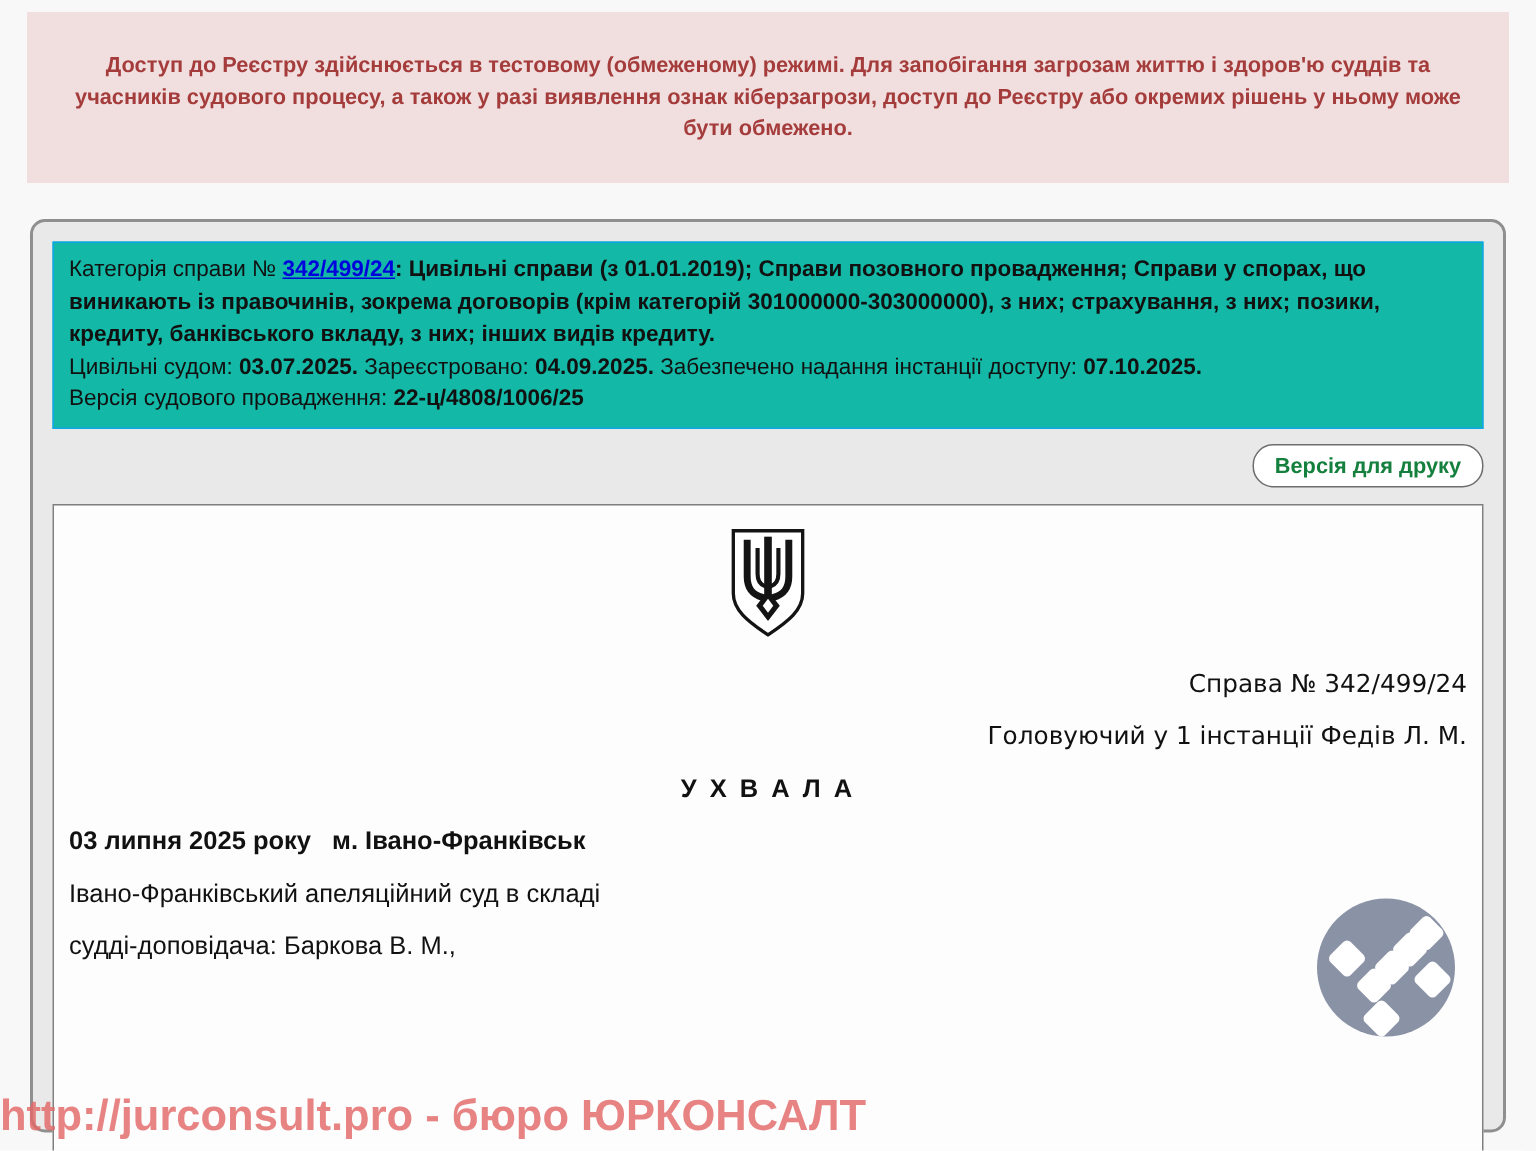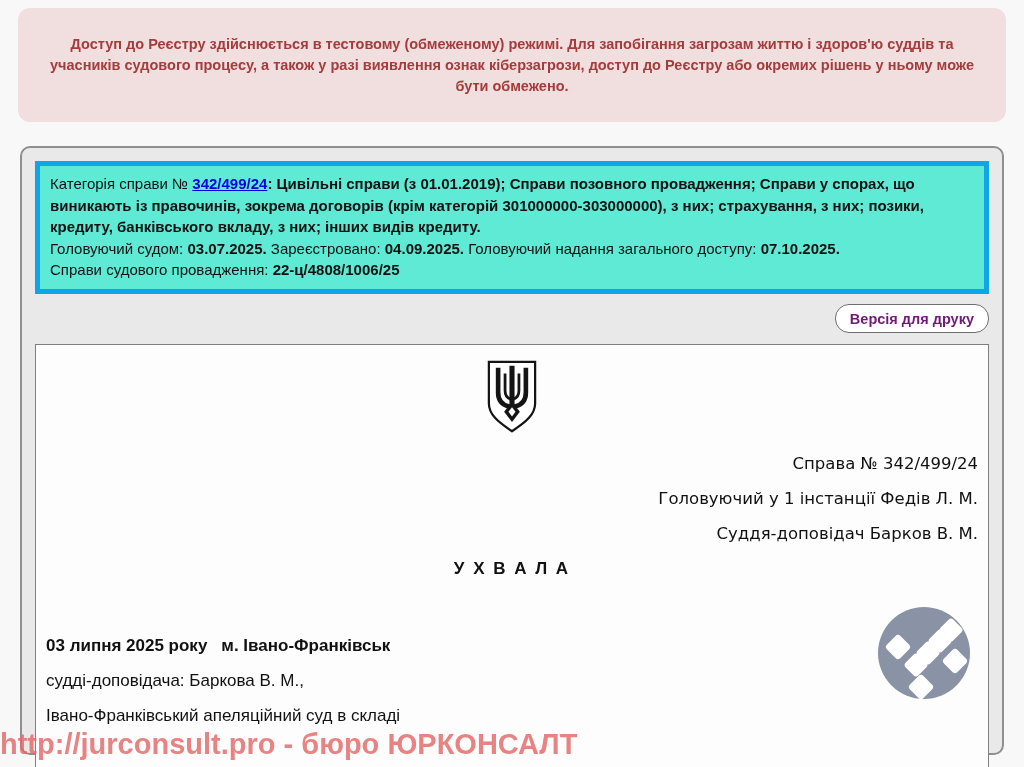--- a/index.html
+++ b/index.html
@@ -10,43 +10,43 @@
     font-family:"Liberation Sans", sans-serif;
     color:#111;
     overflow:hidden;
   }
 
   
   .banner {
     position:absolute; left:18px; top:8px;
     width:988px; height:114px;
     background:#f1dede;
-    border-radius:12px;
+    border-radius:0;
     color:#a53c3c;
     font-weight:bold;
     font-size:14.5px; line-height:21px;
     text-align:center;
     display:flex; align-items:center; justify-content:center;
     padding:10px 26px;
   }
 
   
   .main-container {
     position:absolute; left:20px; top:146px;
     width:984px; height:609px;
     background:#e9e9e9;
     border:2px solid #8f8f8f;
     border-radius:10px;
     padding:13px 13px 8px;
   }
 
   
   .case-box {
-    background:#5eead4;
-    border:5px solid #0ea5e9;
+    background:#14b8a6;
+    border:1px solid #0ea5e9;
     padding:7px 10px 8px;
     font-size:15px; line-height:21.5px;
   }
   .case-box p { margin:0; }
   .bold { font-weight:bold; }
   a.case-link { color:#0000dd; font-weight:bold; text-decoration:underline; cursor:pointer; }
 
   
   .toolbar {
     height:50px;
@@ -54,21 +54,21 @@
   }
   .print-btn {
     font-family:"Liberation Sans", sans-serif;
     background:#ffffff;
     border:1.5px solid #6e6e6e;
     border-radius:14px;
     height:29px;
     padding:0 14px;
     font-weight:bold;
     font-size:14.5px;
-    color:#701a75;
+    color:#15803d;
     cursor:pointer;
   }
 
   
   .doc-box {
     position:relative;
     background:#fdfdfd;
     border:1px solid #7f7f7f;
     height:488px;
     padding:15px 10px 0;
@@ -84,21 +84,21 @@
     font-family:"Liberation Sans", sans-serif;
     font-weight:bold;
     font-size:17px;
     letter-spacing:2px;
   }
   .ruling-date-line {
     font-family:"Liberation Sans", sans-serif;
     font-weight:bold;
     font-size:17px;
   }
-  .ruling-place { display:inline-block; margin-left:14px;margin-top:42px; }
+  .ruling-place { display:inline-block; margin-left:14px; }
   .doc-body-line { font-family:"Liberation Sans", sans-serif; font-size:17px; }
 
   .broken-img {
     position:absolute;
     left:838px; top:258px;
     width:100px; height:100px;
   }
 
   
   .watermark {
@@ -115,22 +115,22 @@
 <body>
 
 <div class="banner">
   <span>Доступ до Реєстру здійснюється в тестовому (обмеженому) режимі. Для запобігання загрозам життю і здоров'ю суддів та учасників судового процесу, а також у разі виявлення ознак кіберзагрози, доступ до Реєстру або окремих рішень у ньому може бути обмежено.</span>
 </div>
 
 <div class="main-container">
 
   <div class="case-box">
     <p><span>Категорія справи № </span><a class="case-link">342/499/24</a><span class="bold">: Цивільні справи (з 01.01.2019); Справи позовного провадження; Справи у спорах, що виникають із правочинів, зокрема договорів (крім категорій 301000000-303000000), з них; страхування, з них; позики, кредиту, банківського вкладу, з них; інших видів кредиту.</span></p>
-    <p><span>Головуючий судом: </span><span class="bold">03.07.2025.</span><span> Зареєстровано: </span><span class="bold">04.09.2025.</span><span> Головуючий надання загального доступу: </span><span class="bold">07.10.2025.</span></p>
-    <p><span>Справи судового провадження: </span><span class="bold">22-ц/4808/1006/25</span></p>
+    <p><span>Цивільні судом: </span><span class="bold">03.07.2025.</span><span> Зареєстровано: </span><span class="bold">04.09.2025.</span><span> Забезпечено надання інстанції доступу: </span><span class="bold">07.10.2025.</span></p>
+    <p><span>Версія судового провадження: </span><span class="bold">22-ц/4808/1006/25</span></p>
   </div>
 
   <div class="toolbar">
     <button class="print-btn">Версія для друку</button>
   </div>
 
   <div class="doc-box">
 
     <svg class="emblem" viewBox="0 0 60 80" xmlns="http://www.w3.org/2000/svg">
       <path d="M5 2 H55 V47 C55 59 45 67 30 77 C15 67 5 59 5 47 Z" fill="#ffffff" stroke="#141414" stroke-width="2.4"></path>
@@ -140,28 +140,27 @@
         <path d="M22.5 16 V33 C22.5 38 25 41 28 42" stroke-width="3"></path>
         <path d="M37.5 16 V33 C37.5 38 35 41 32 42" stroke-width="3"></path>
         <path d="M30 9 V58" stroke-width="5.5"></path>
       </g>
       <path d="M30 45 L38.5 56 L30 67 L21.5 56 Z" fill="#141414"></path>
       <path d="M30 51 L33.8 56 L30 61 L26.2 56 Z" fill="#ffffff"></path>
     </svg>
 
     <p class="align-right">Справа № 342/499/24</p>
     <p class="align-right">Головуючий у 1 інстанції Федів Л. М.</p>
-    <p class="align-right">Суддя-доповідач Барков В. М.</p>
 
     <p class="ruling-title">У Х В А Л А</p>
 
     <p class="ruling-date-line"><span>03 липня 2025 року</span><span class="ruling-place">м. Івано-Франківськ</span></p>
 
+    <p class="doc-body-line">Івано-Франківський апеляційний суд в складі</p>
     <p class="doc-body-line">судді-доповідача: Баркова В. М.,</p>
-    <p class="doc-body-line">Івано-Франківський апеляційний суд в складі</p>
 
     <svg class="broken-img" viewBox="0 0 100 100" xmlns="http://www.w3.org/2000/svg">
       <circle cx="50" cy="50" r="46" fill="#8a92a5"></circle>
       <g fill="#ffffff">
         <rect x="-9" y="-9" width="18" height="18" rx="3.5" transform="translate(42,62) rotate(45)"></rect>
         <rect x="-9" y="-9" width="18" height="18" rx="3.5" transform="translate(54,50) rotate(45)"></rect>
         <rect x="-9" y="-9" width="18" height="18" rx="3.5" transform="translate(66,38) rotate(45)"></rect>
         <rect x="-9" y="-9" width="18" height="18" rx="3.5" transform="translate(77,27) rotate(45)"></rect>
         <rect x="-9.5" y="-9.5" width="19" height="19" rx="3.5" transform="translate(24,44) rotate(45)"></rect>
         <rect x="-9.5" y="-9.5" width="19" height="19" rx="3.5" transform="translate(81,58) rotate(45)"></rect>

